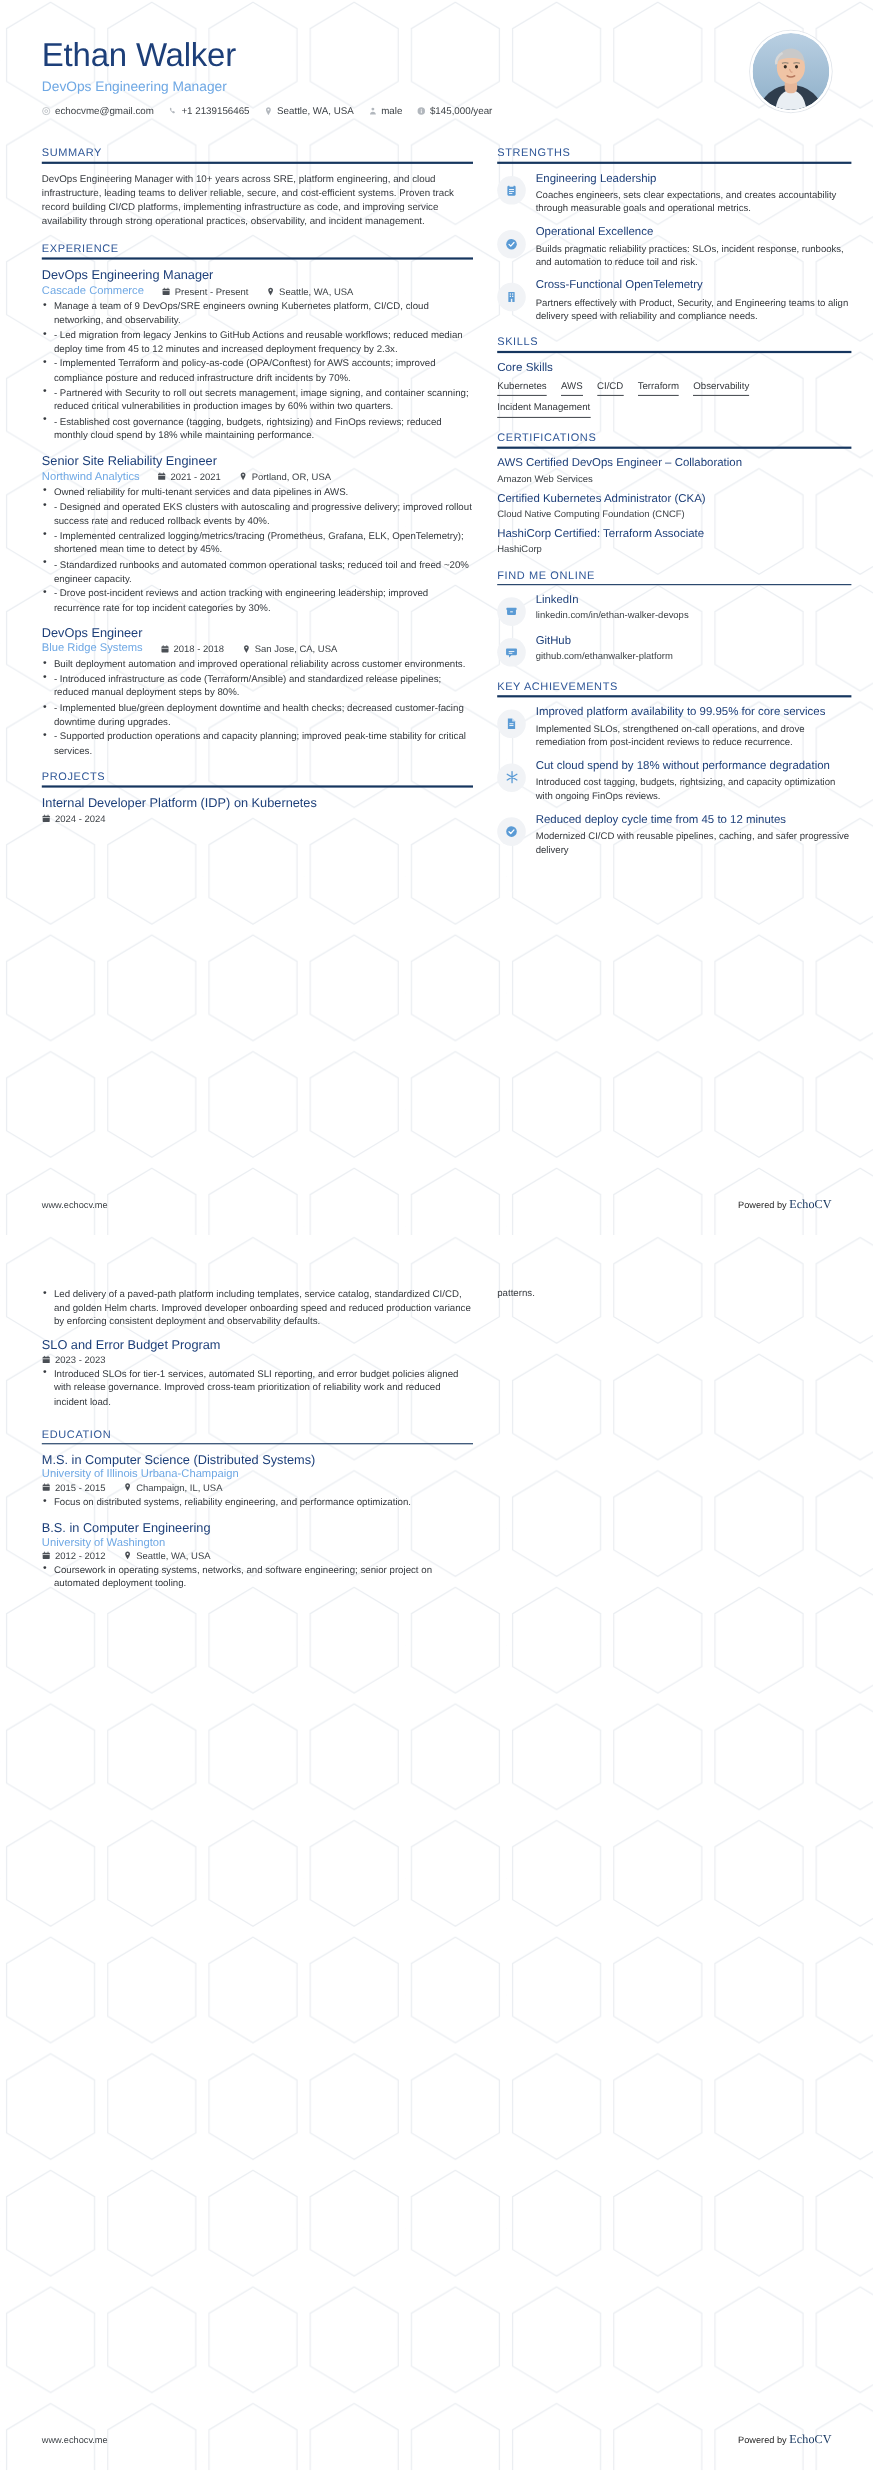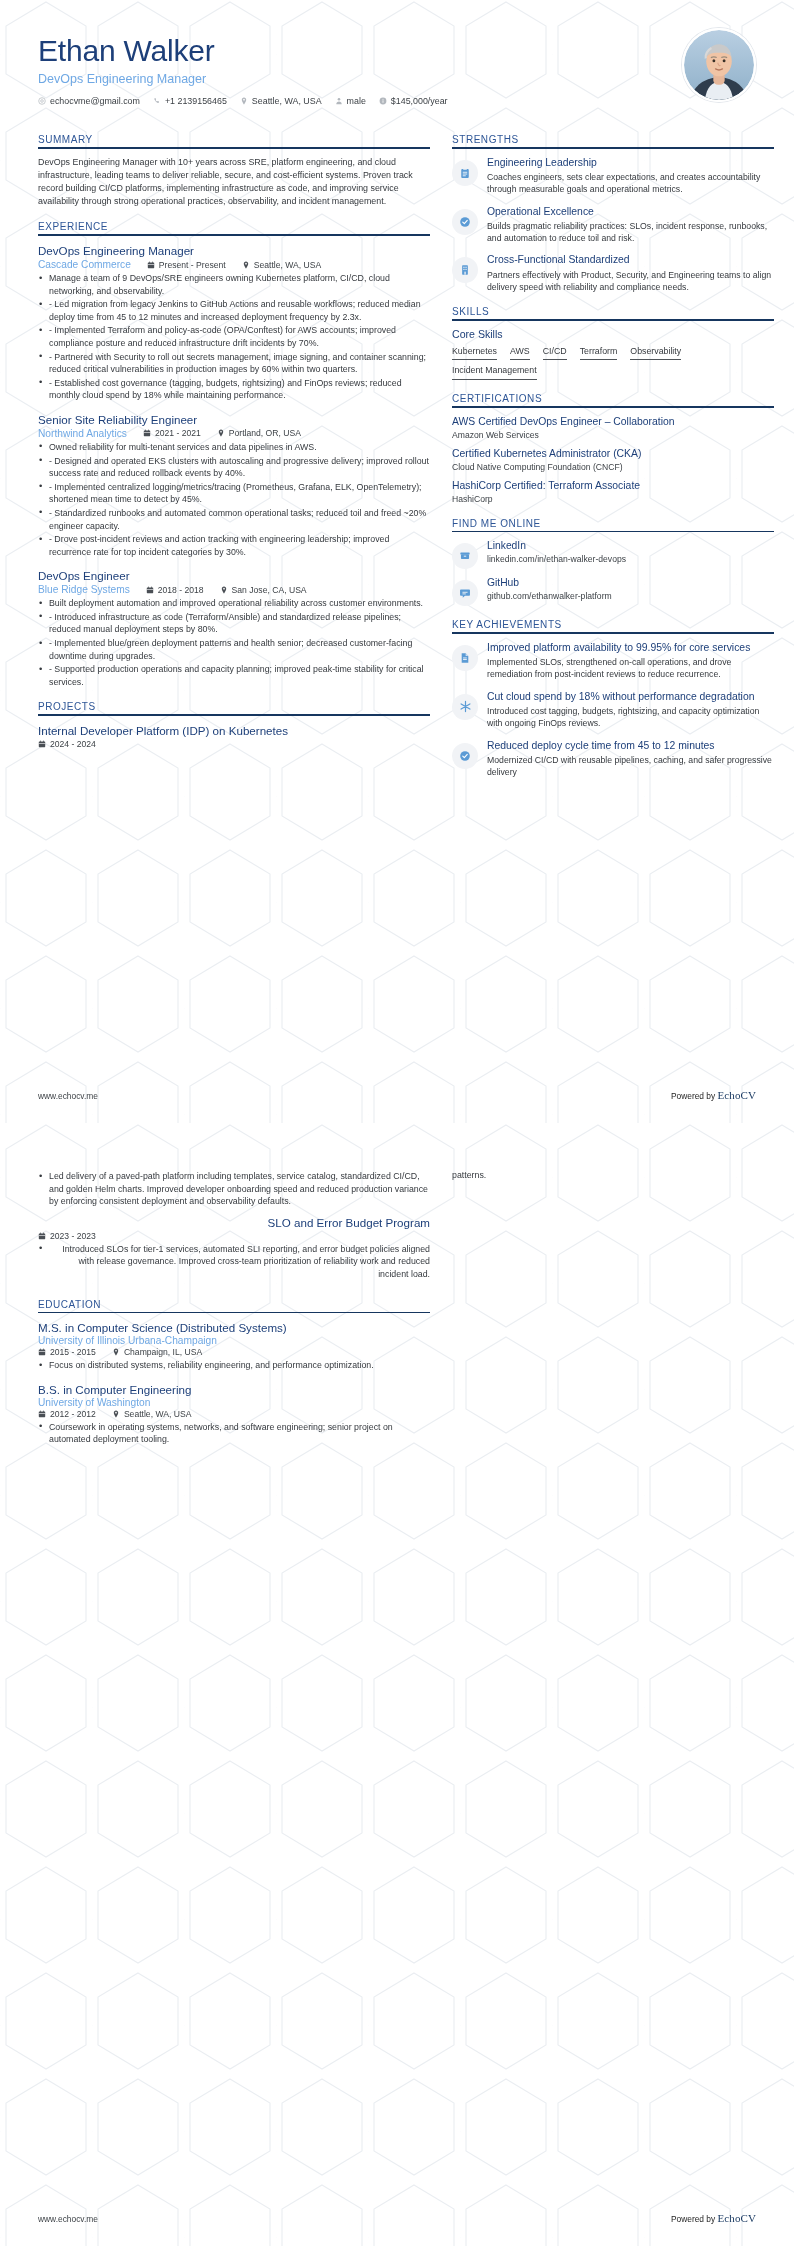--- a/index.html
+++ b/index.html
@@ -450,21 +450,21 @@
               <span class="meta-chip">
                 <svg width="8" height="8" viewBox="0 0 16 16" fill="currentColor">
                     <path d="M8 1C5.5 1 3.6 3 3.6 5.4 3.6 8.7 8 15 8 15s4.4-6.3 4.4-9.6C12.4 3 10.5 1 8 1zm0 6.1a1.7 1.7 0 1 1 0-3.4 1.7 1.7 0 0 1 0 3.4z"></path>
                   </svg>
                 <span>San Jose, CA, USA</span>
               </span>
             </div>
             <ul class="bullets">
               <li>Built deployment automation and improved operational reliability across customer environments.</li>
               <li>- Introduced infrastructure as code (Terraform/Ansible) and standardized release pipelines; reduced manual deployment steps by 80%.</li>
-              <li>- Implemented blue/green deployment patterns and health senior; decreased customer-facing downtime during upgrades.</li>
+              <li>- Implemented blue/green deployment downtime and health checks; decreased customer-facing downtime during upgrades.</li>
               <li>- Supported production operations and capacity planning; improved peak-time stability for critical services.</li>
             </ul>
           </div>
         </div>
 
         <div class="sec">
           <div class="sec-title">PROJECTS</div>
           <div class="sec-rule"></div>
           <div class="entry">
             <div class="entry-title">Internal Developer Platform (IDP) on Kubernetes</div>
@@ -524,21 +524,21 @@
               <svg width="12" height="12" viewBox="0 0 16 16" fill="currentColor">
                   <rect x="4.2" y="1.8" width="7.6" height="12.4" rx="0.8"></rect>
                   <rect x="5.8" y="3.6" width="1.6" height="1.6" fill="#eef2f6"></rect>
                   <rect x="8.6" y="3.6" width="1.6" height="1.6" fill="#eef2f6"></rect>
                   <rect x="5.8" y="6.4" width="1.6" height="1.6" fill="#eef2f6"></rect>
                   <rect x="8.6" y="6.4" width="1.6" height="1.6" fill="#eef2f6"></rect>
                   <rect x="7.2" y="10.2" width="1.8" height="4" fill="#eef2f6"></rect>
                 </svg>
             </span>
             <div class="icon-row-body">
-              <div class="ir-title">Cross-Functional Standardized</div>
+              <div class="ir-title">Cross-Functional OpenTelemetry</div>
               <div class="ir-desc">Partners effectively with Product, Security, and Engineering teams to align delivery speed with reliability and compliance needs.</div>
             </div>
           </div>
         </div>
 
         <div class="sec">
           <div class="sec-title">SKILLS</div>
           <div class="sec-rule"></div>
           <div class="skills-group-title">Core Skills</div>
           <div class="skill-tags">
@@ -667,21 +667,21 @@
   <div class="page-inner" style="padding-top:46px;">
     <div class="columns" style="margin-top:0;">
 
       <div class="col-left">
 
         <div class="sec">
           <ul class="bullets">
             <li>Led delivery of a paved-path platform including templates, service catalog, standardized CI/CD, and golden Helm charts. Improved developer onboarding speed and reduced production variance by enforcing consistent deployment and observability defaults.</li>
           </ul>
 
-          <div class="entry" style="margin-top:7px;text-align:right;">
+          <div class="entry" style="margin-top:7px;">
             <div class="entry-title">SLO and Error Budget Program</div>
             <div class="entry-meta">
               <span class="meta-chip">
                 <svg width="8" height="8" viewBox="0 0 16 16" fill="currentColor">
                     <rect x="1.6" y="3" width="12.8" height="11.4" rx="1.2"></rect>
                     <rect x="1.6" y="6" width="12.8" height="1.2" fill="#fff"></rect>
                     <rect x="4" y="1.2" width="1.4" height="3"></rect>
                     <rect x="10.6" y="1.2" width="1.4" height="3"></rect>
                   </svg>
                 <span>2023 - 2023</span>

